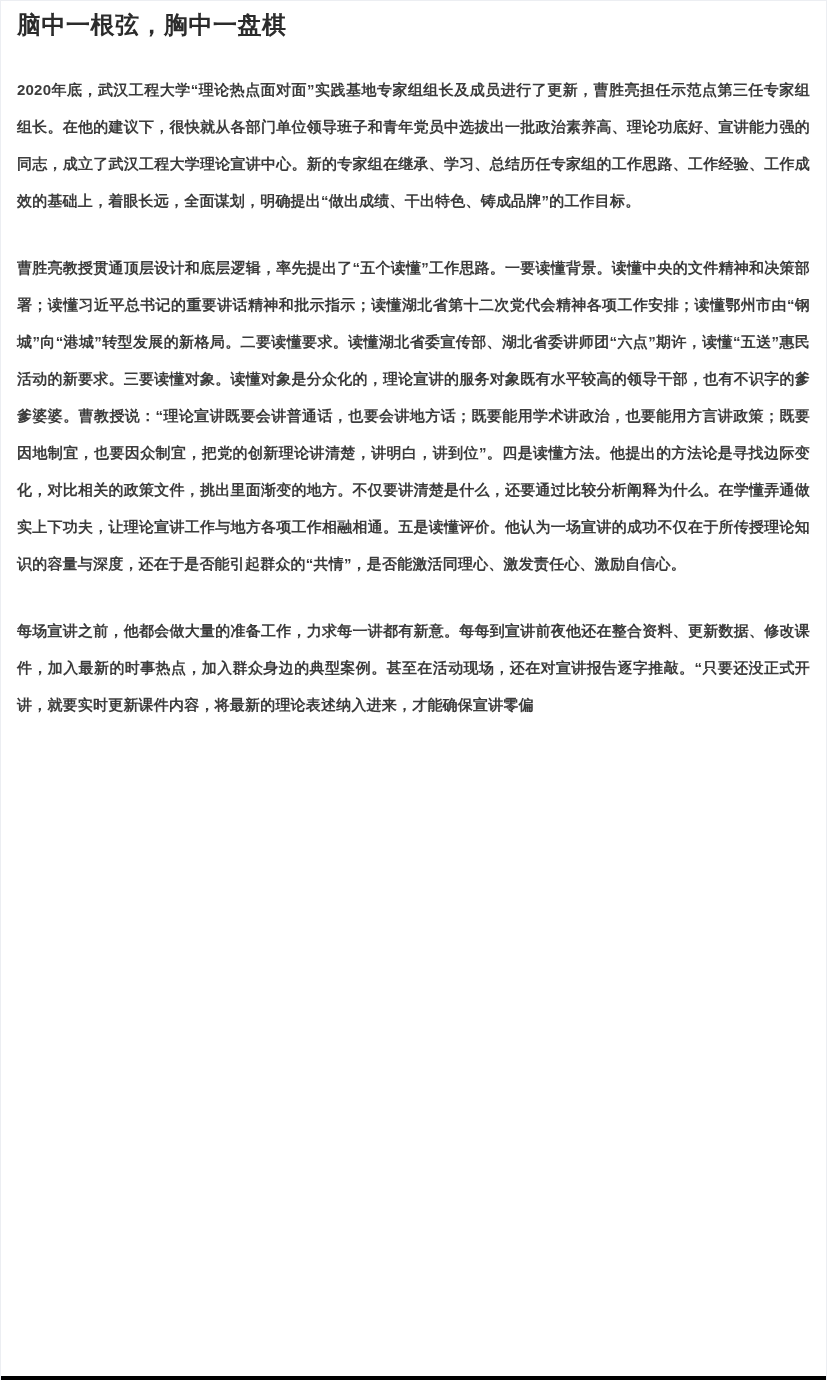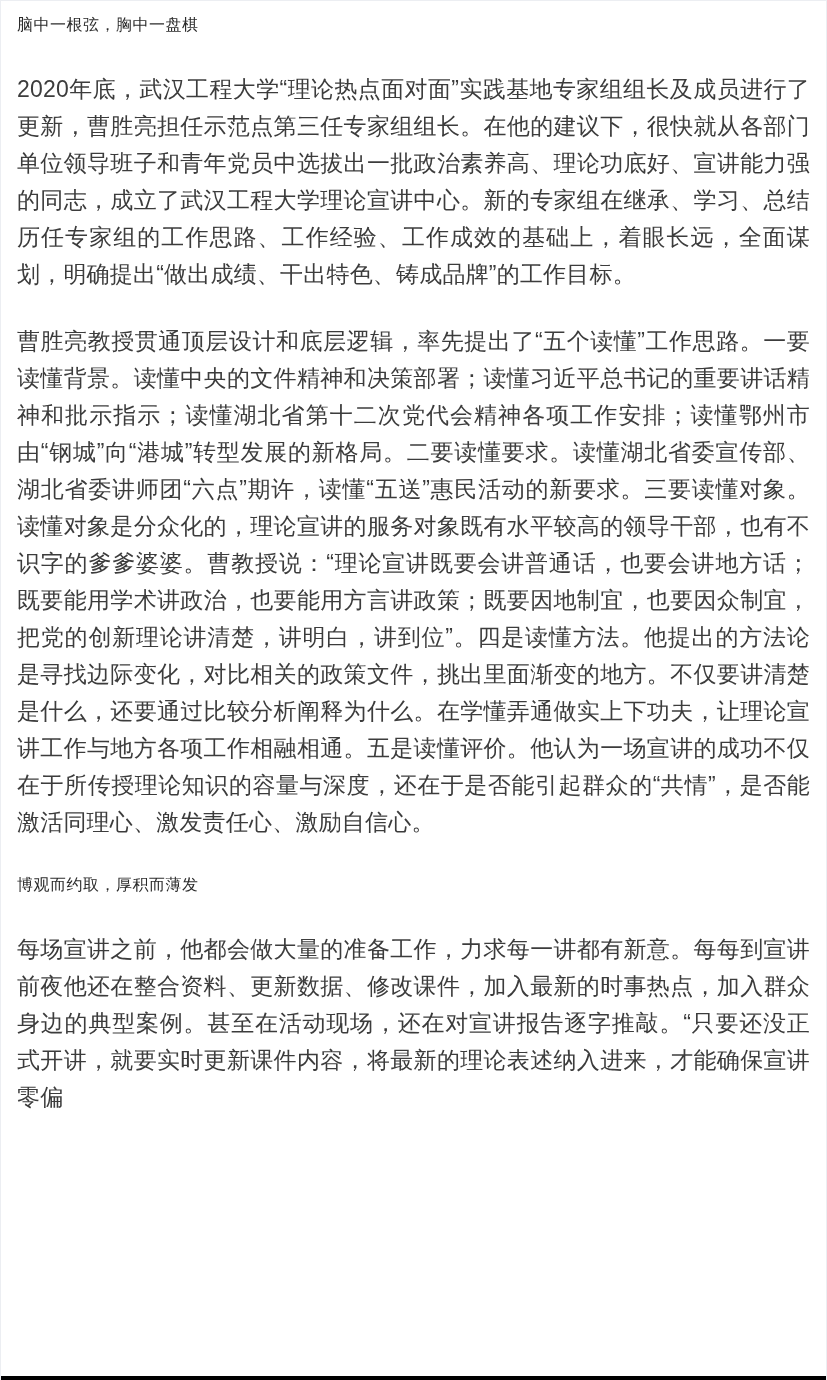--- a/index.html
+++ b/index.html
@@ -21,54 +21,54 @@
     background: #ffffff;
     border-left: 1px solid #eceef2;
     border-right: 1px solid #eceef2;
     border-top: 1px solid #eceef2;
     overflow: hidden;
   }
   .content {
     padding: 0 16px;
   }
   .section-heading {
-    font-size: 16px;
+    font-size: 24px;
     line-height: 28px;
-    font-weight: 400;
+    font-weight: 700;
     color: #2b2b2b;
     margin: 24px 0 32px 0;
     letter-spacing: 0.5px;
   }
   .content > .section-heading:first-child {
     margin-top: 10px;
   }
   .para {
-    font-size: 23px;
+    font-size: 15px;
     line-height: 37px;
     color: #3c3c3c;
     margin: 0 0 30px 0;
     text-align: justify;
     text-justify: inter-ideograph;
     letter-spacing: 0.2px;
+    font-weight: bold;
   }
   .bottom-bar {
     position: absolute;
     left: 0;
     bottom: 0;
     width: 100%;
     height: 4px;
     background: #000000;
     z-index: 5;
   }
 </style>
 </head>
 <body>
 
 <div class="page">
   <div class="content">
     <h3 class="section-heading">脑中一根弦，胸中一盘棋</h3>
     <p class="para">2020年底，武汉工程大学“理论热点面对面”实践基地专家组组长及成员进行了更新，曹胜亮担任示范点第三任专家组组长。在他的建议下，很快就从各部门单位领导班子和青年党员中选拔出一批政治素养高、理论功底好、宣讲能力强的同志，成立了武汉工程大学理论宣讲中心。新的专家组在继承、学习、总结历任专家组的工作思路、工作经验、工作成效的基础上，着眼长远，全面谋划，明确提出“做出成绩、干出特色、铸成品牌”的工作目标。</p>
     <p class="para">曹胜亮教授贯通顶层设计和底层逻辑，率先提出了“五个读懂”工作思路。一要读懂背景。读懂中央的文件精神和决策部署；读懂习近平总书记的重要讲话精神和批示指示；读懂湖北省第十二次党代会精神各项工作安排；读懂鄂州市由“钢城”向“港城”转型发展的新格局。二要读懂要求。读懂湖北省委宣传部、湖北省委讲师团“六点”期许，读懂“五送”惠民活动的新要求。三要读懂对象。读懂对象是分众化的，理论宣讲的服务对象既有水平较高的领导干部，也有不识字的爹爹婆婆。曹教授说：“理论宣讲既要会讲普通话，也要会讲地方话；既要能用学术讲政治，也要能用方言讲政策；既要因地制宜，也要因众制宜，把党的创新理论讲清楚，讲明白，讲到位”。四是读懂方法。他提出的方法论是寻找边际变化，对比相关的政策文件，挑出里面渐变的地方。不仅要讲清楚是什么，还要通过比较分析阐释为什么。在学懂弄通做实上下功夫，让理论宣讲工作与地方各项工作相融相通。五是读懂评价。他认为一场宣讲的成功不仅在于所传授理论知识的容量与深度，还在于是否能引起群众的“共情”，是否能激活同理心、激发责任心、激励自信心。</p>
-    <h3 class="section-heading">博观而约取，厚积而薄发</h3>
     <p class="para">每场宣讲之前，他都会做大量的准备工作，力求每一讲都有新意。每每到宣讲前夜他还在整合资料、更新数据、修改课件，加入最新的时事热点，加入群众身边的典型案例。甚至在活动现场，还在对宣讲报告逐字推敲。“只要还没正式开讲，就要实时更新课件内容，将最新的理论表述纳入进来，才能确保宣讲零偏</p>
   </div>
   <div class="bottom-bar"></div>
 </div>
 
 </body></html>

